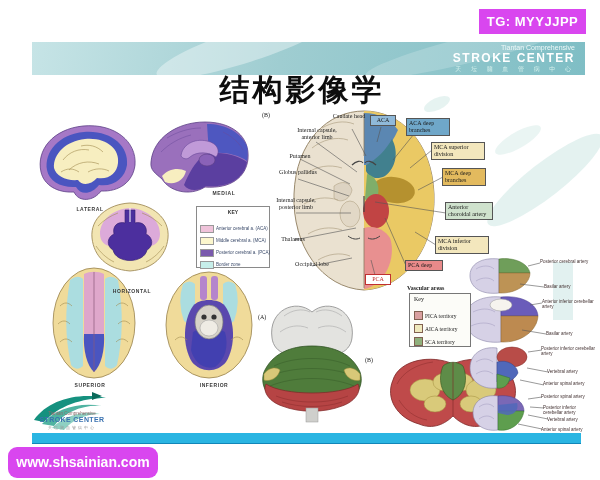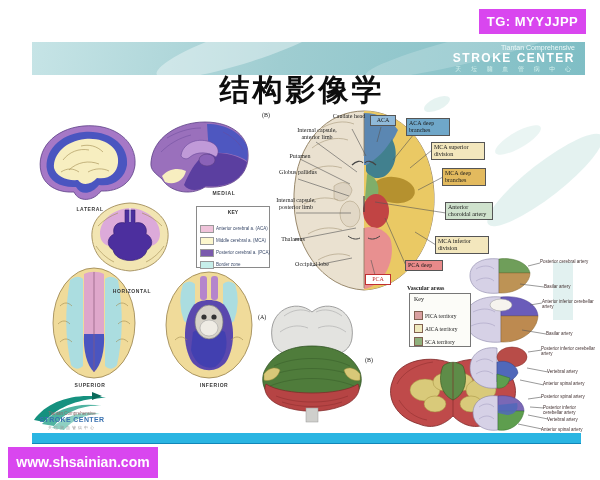--- a/index.html
+++ b/index.html
@@ -4,21 +4,21 @@
 <style>
   html,body{margin:0;padding:0;background:#fff;}
   #canvas{position:relative;width:600px;height:480px;background:#ffffff;overflow:hidden;
           font-family:"Liberation Sans",sans-serif;}
   .abs{position:absolute;}
   svg.art{position:absolute;left:0;top:0;width:600px;height:480px;}
 
   
   .badge{background:#d946ef;color:#fff;font-weight:bold;text-align:center;}
   #tg-badge{left:479px;top:9px;width:107px;height:25px;line-height:25px;font-size:13px;letter-spacing:.5px;}
-  #site-badge{left:8px;top:447px;width:150px;height:31px;line-height:31px;font-size:14px;}
+  #site-badge{left:8px;top:447px;width:150px;height:31px;line-height:31px;font-size:14px;border-radius:9px;}
 
   
   #header-band{left:32px;top:42px;width:553px;height:33px;overflow:hidden;
     background:linear-gradient(100deg,#c6e4e6 0%,#9fcdd1 45%,#7fbec5 100%);}
   .streak{position:absolute;background:rgba(255,255,255,.38);border-radius:50%;}
   #hb-text{position:absolute;right:10px;top:2px;text-align:right;line-height:1;}
   #hb1{font-size:7px;color:#eef8f8;}
   #hb2{font-size:12px;font-weight:bold;color:#ffffff;letter-spacing:1.5px;margin-top:1px;}
   #hb3{font-size:6px;color:#d4efeb;letter-spacing:4px;margin-top:2px;}
 

